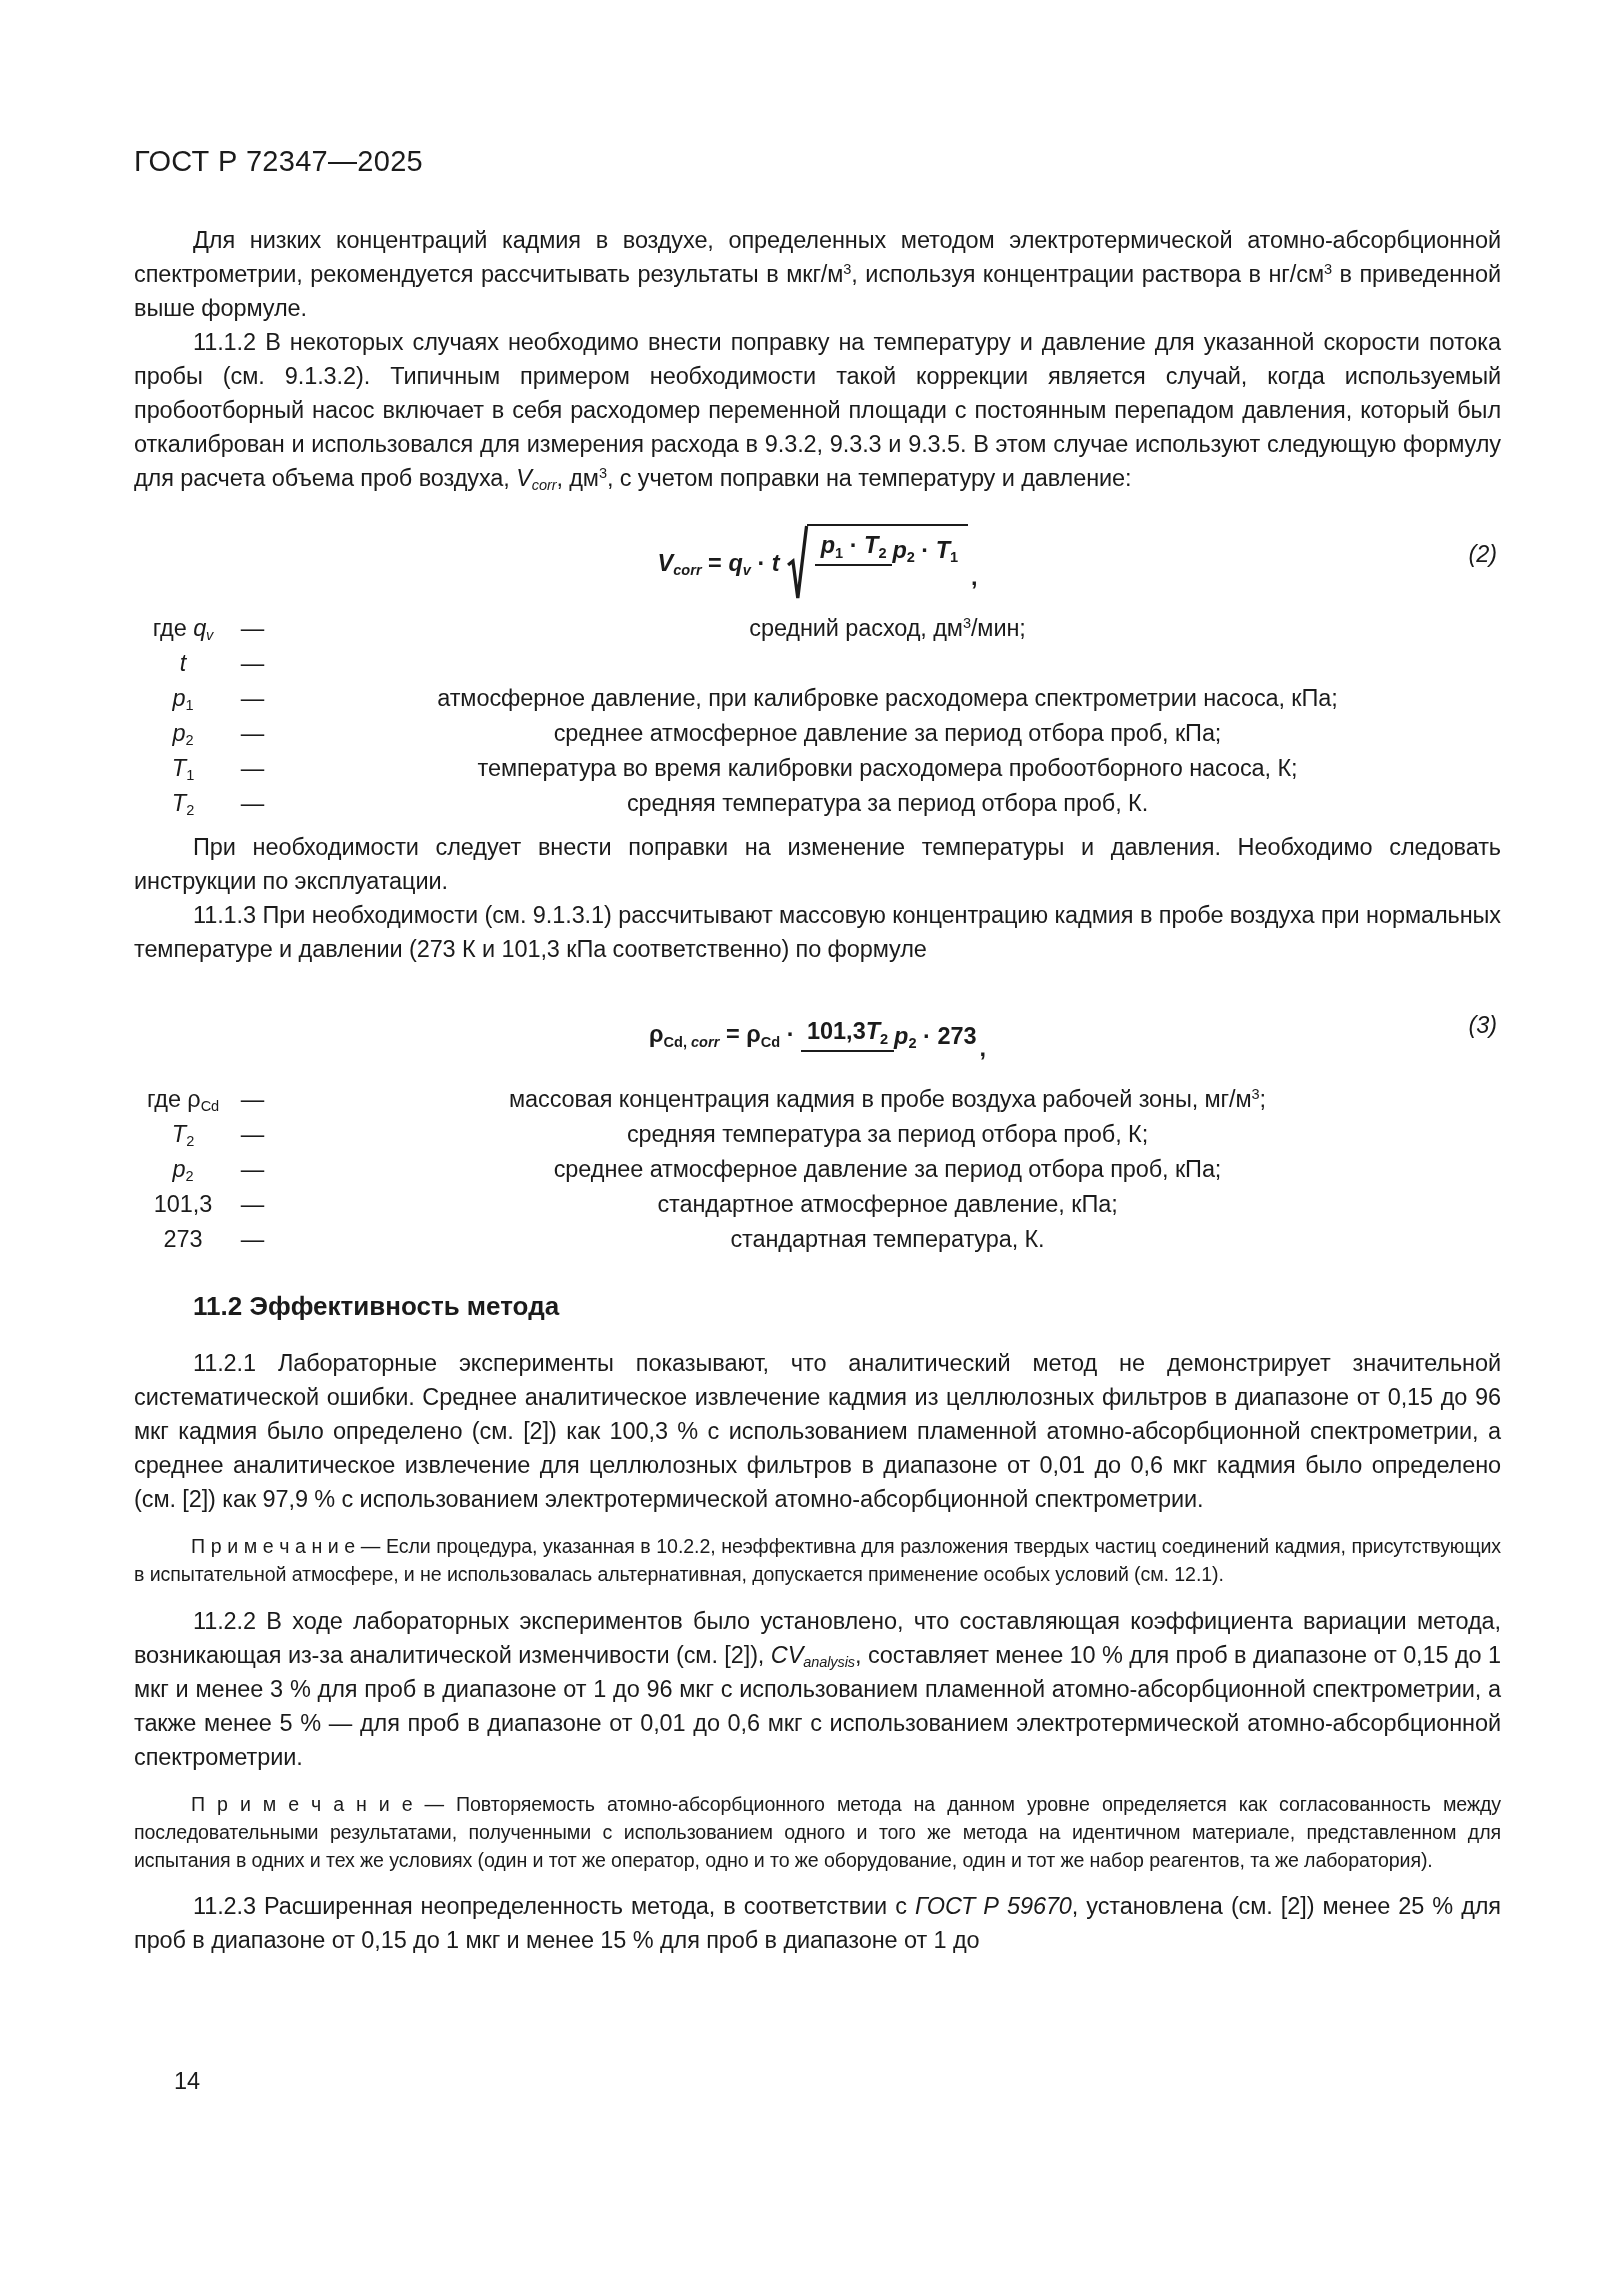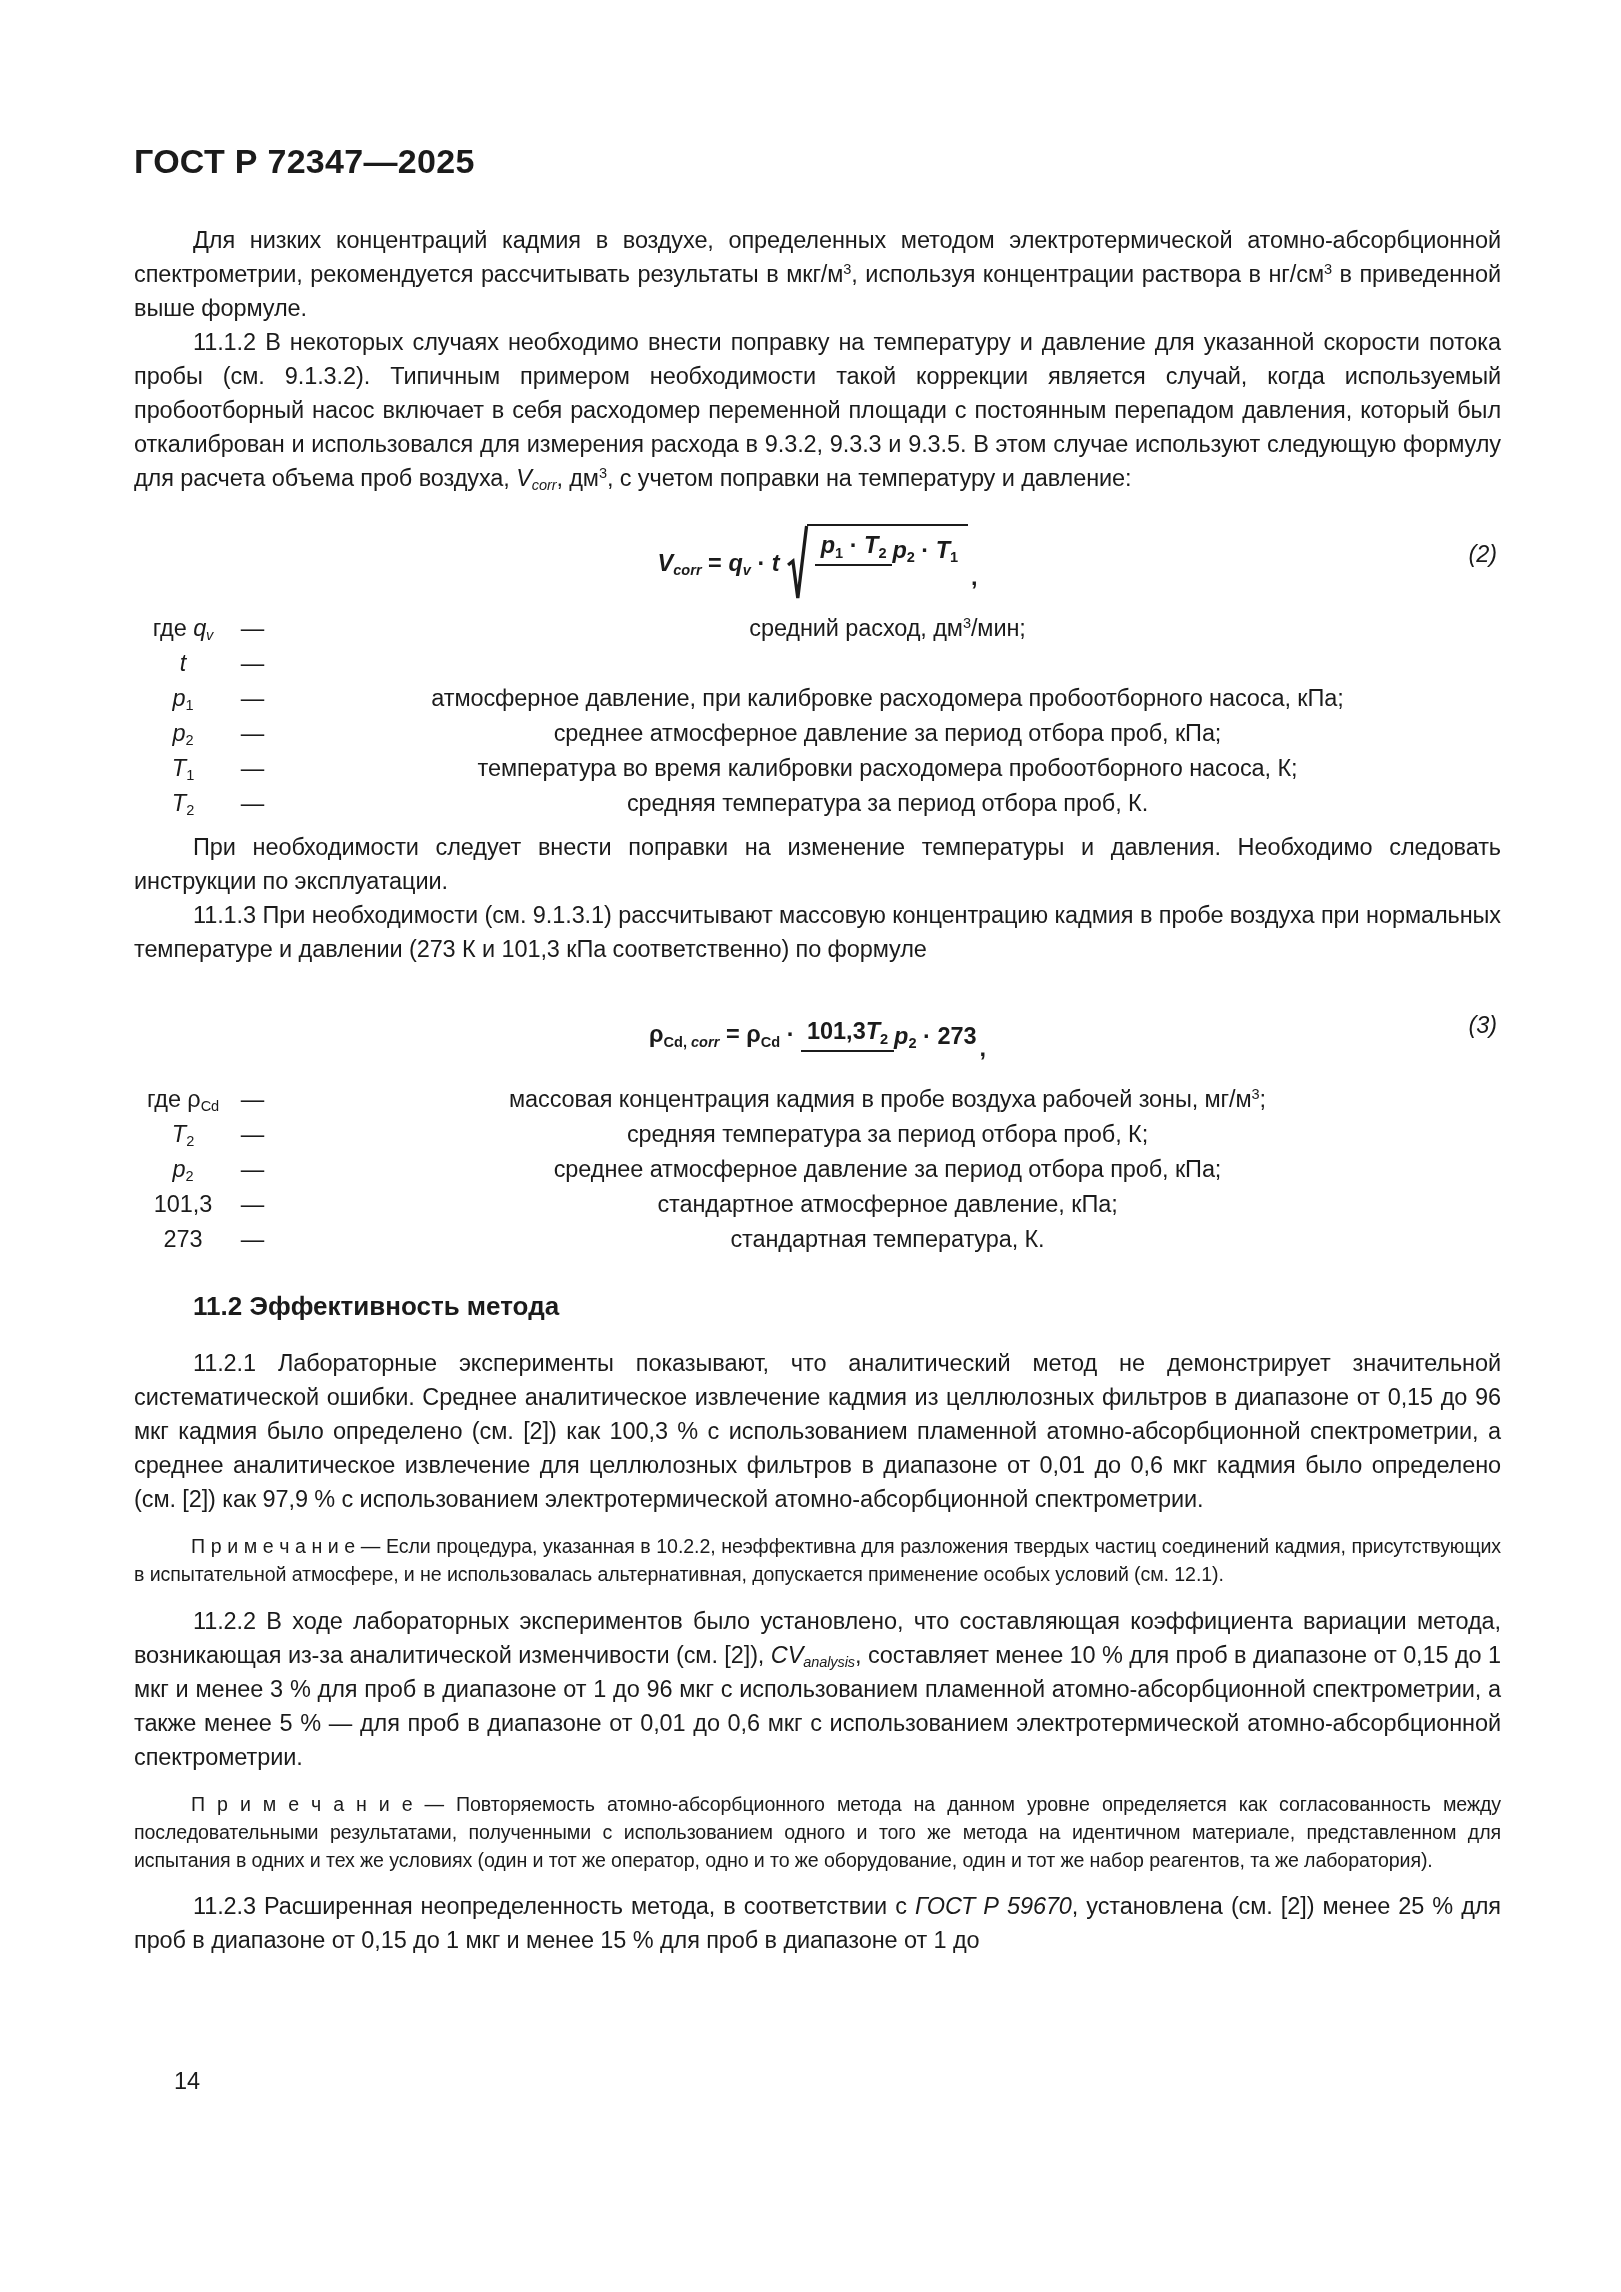--- a/index.html
+++ b/index.html
@@ -5,21 +5,21 @@
   html, body { margin:0; padding:0; }
   body {
     width:1621px; height:2293px; background:#ffffff;
     font-family:"Liberation Sans", sans-serif;
     color:#1b1b1b;
     -webkit-font-smoothing:antialiased;
   }
   .page { position:relative; width:1621px; height:2293px; background:#fff; overflow:hidden; }
   .content { position:absolute; left:134px; top:147px; width:1367px; }
 
-  .doc-code { font-weight:bold; font-size:34px; line-height:29px; letter-spacing:0.3px; margin-bottom:47px; }
+  .doc-code { font-weight:normal; font-size:29px; line-height:29px; letter-spacing:0.3px; margin-bottom:47px; }
 
   p.body {
     font-size:23.5px; line-height:34px; letter-spacing:-0.1px;
     text-align:justify; text-indent:59px; margin:0;
   }
   .mt12 { margin-top:11.8px; }
 
   .h2 { font-weight:bold; font-size:26px; line-height:29px; margin:35px 0 25.5px; text-indent:59px; }
 
   .note {
@@ -90,21 +90,21 @@
         <span class="defdash">—</span>
         <span class="deftext">средний расход, дм<sup>3</sup>/мин;</span>
       </div>
       <div class="defrow">
         <span class="defterm"><span class="it">t</span></span>
         <span class="defdash">—</span>
       </div>
       <div class="defrow">
         <span class="defterm"><span class="it">p</span><sub>1</sub></span>
         <span class="defdash">—</span>
-        <span class="deftext">атмосферное давление, при калибровке расходомера пробоотборного насоса, кПа;</span>
+        <span class="deftext">атмосферное давление, при калибровке расходомера спектрометрии насоса, кПа;</span>
       </div>
       <div class="defrow">
         <span class="defterm"><span class="it">p</span><sub>2</sub></span>
         <span class="defdash">—</span>
         <span class="deftext">среднее атмосферное давление за период отбора проб, кПа;</span>
       </div>
       <div class="defrow">
         <span class="defterm"><span class="it">T</span><sub>1</sub></span>
         <span class="defdash">—</span>
         <span class="deftext">температура во время калибровки расходомера пробоотборного насоса, К;</span>

